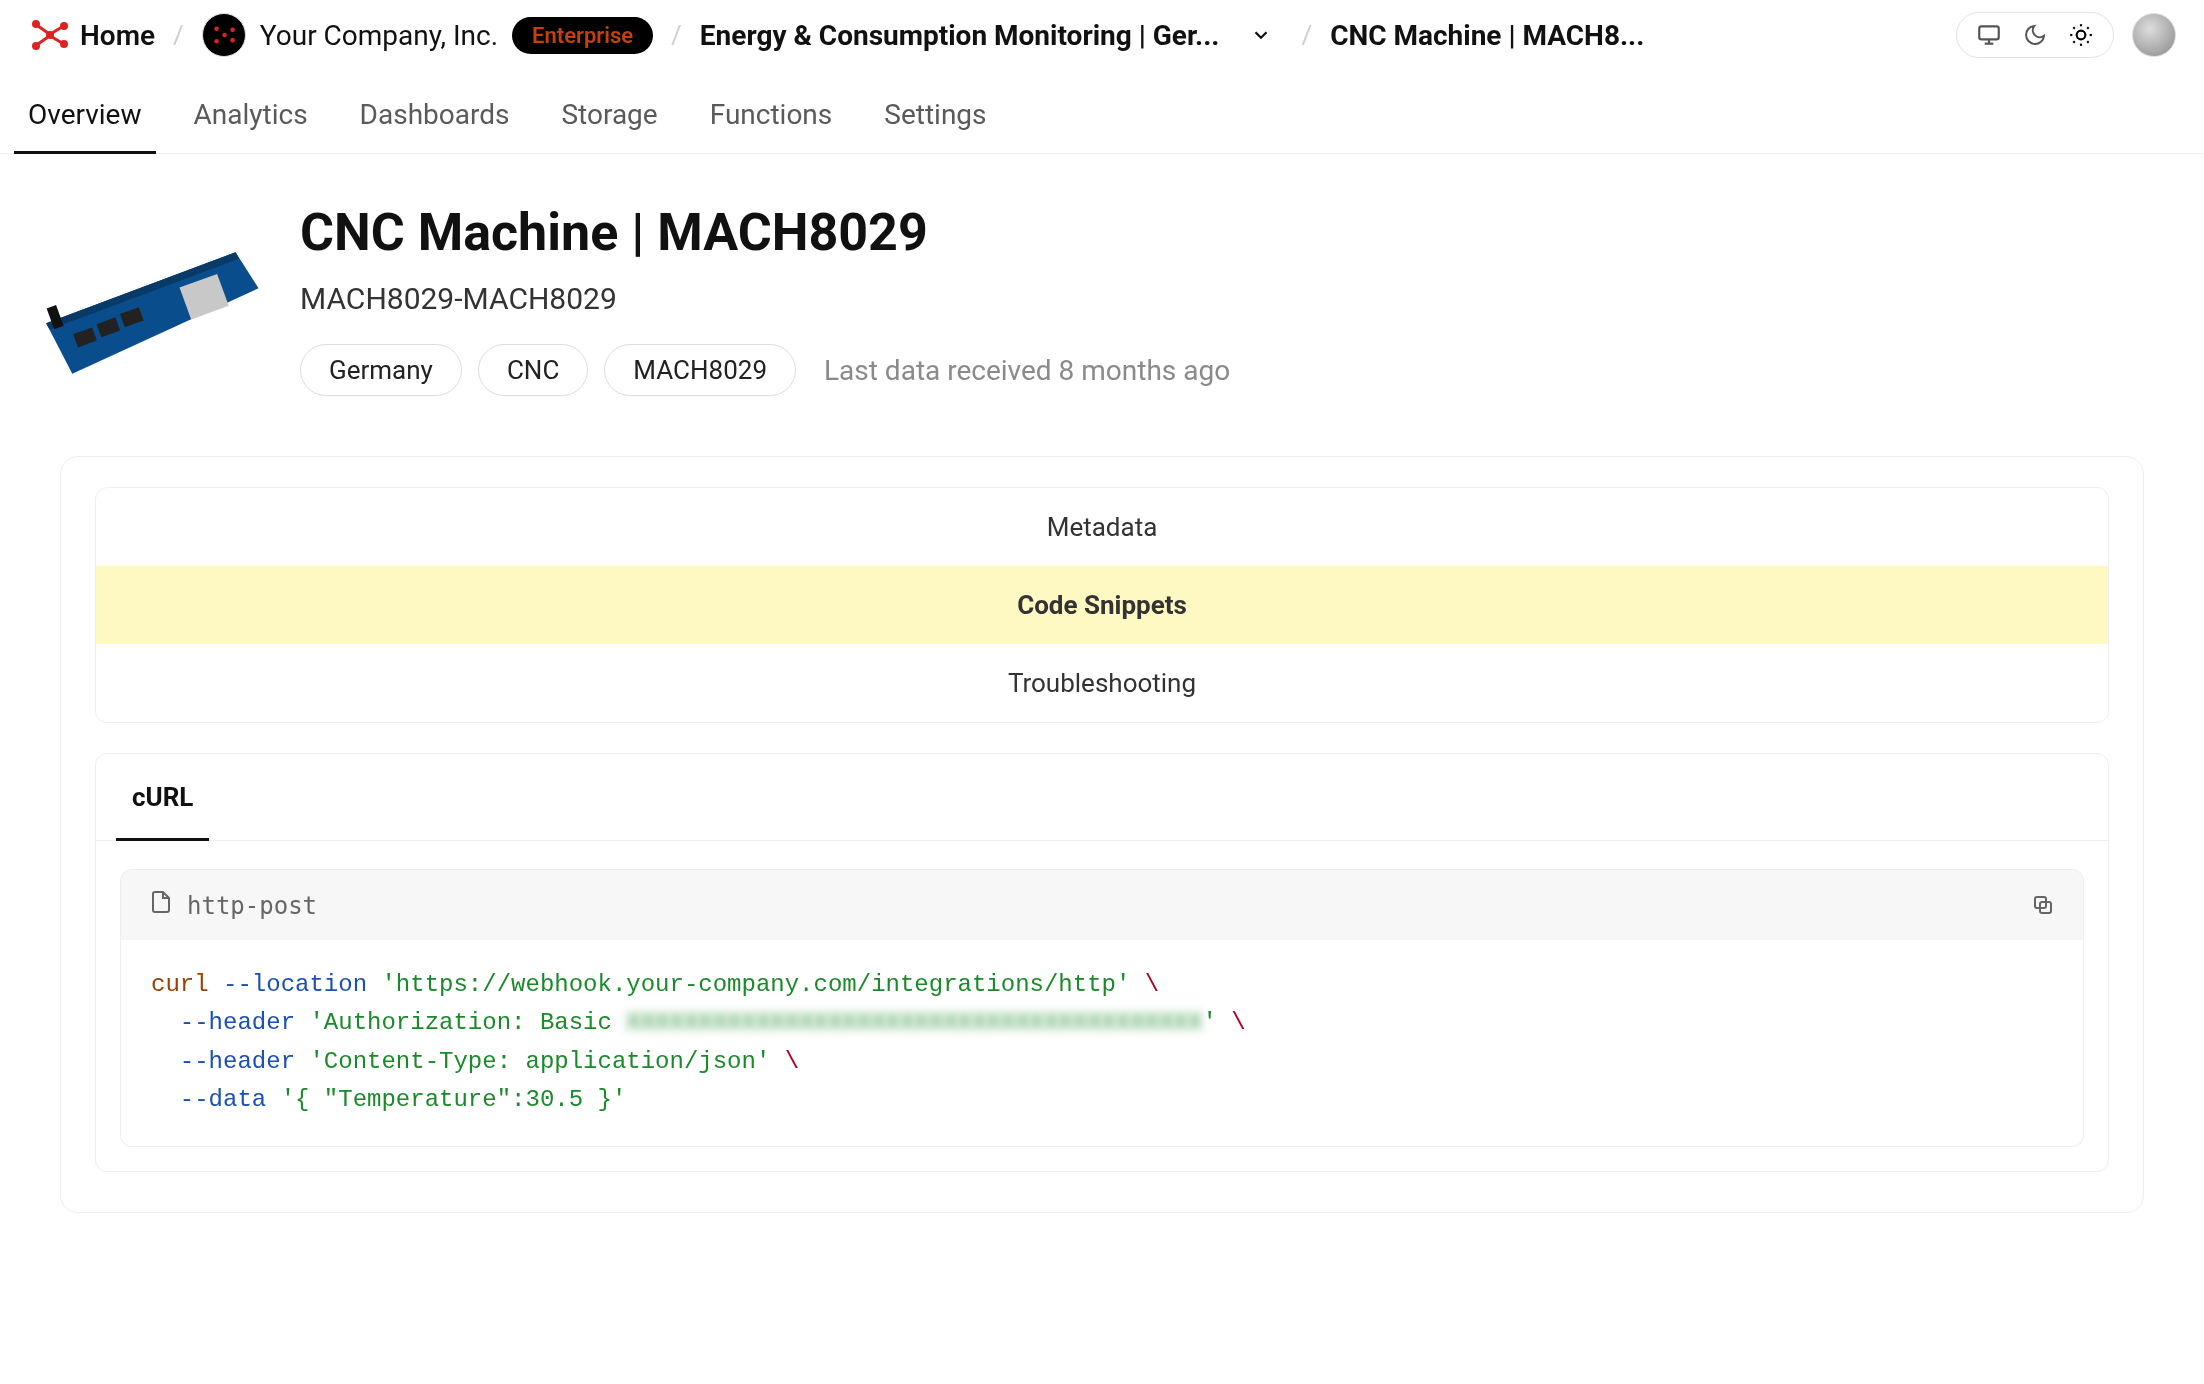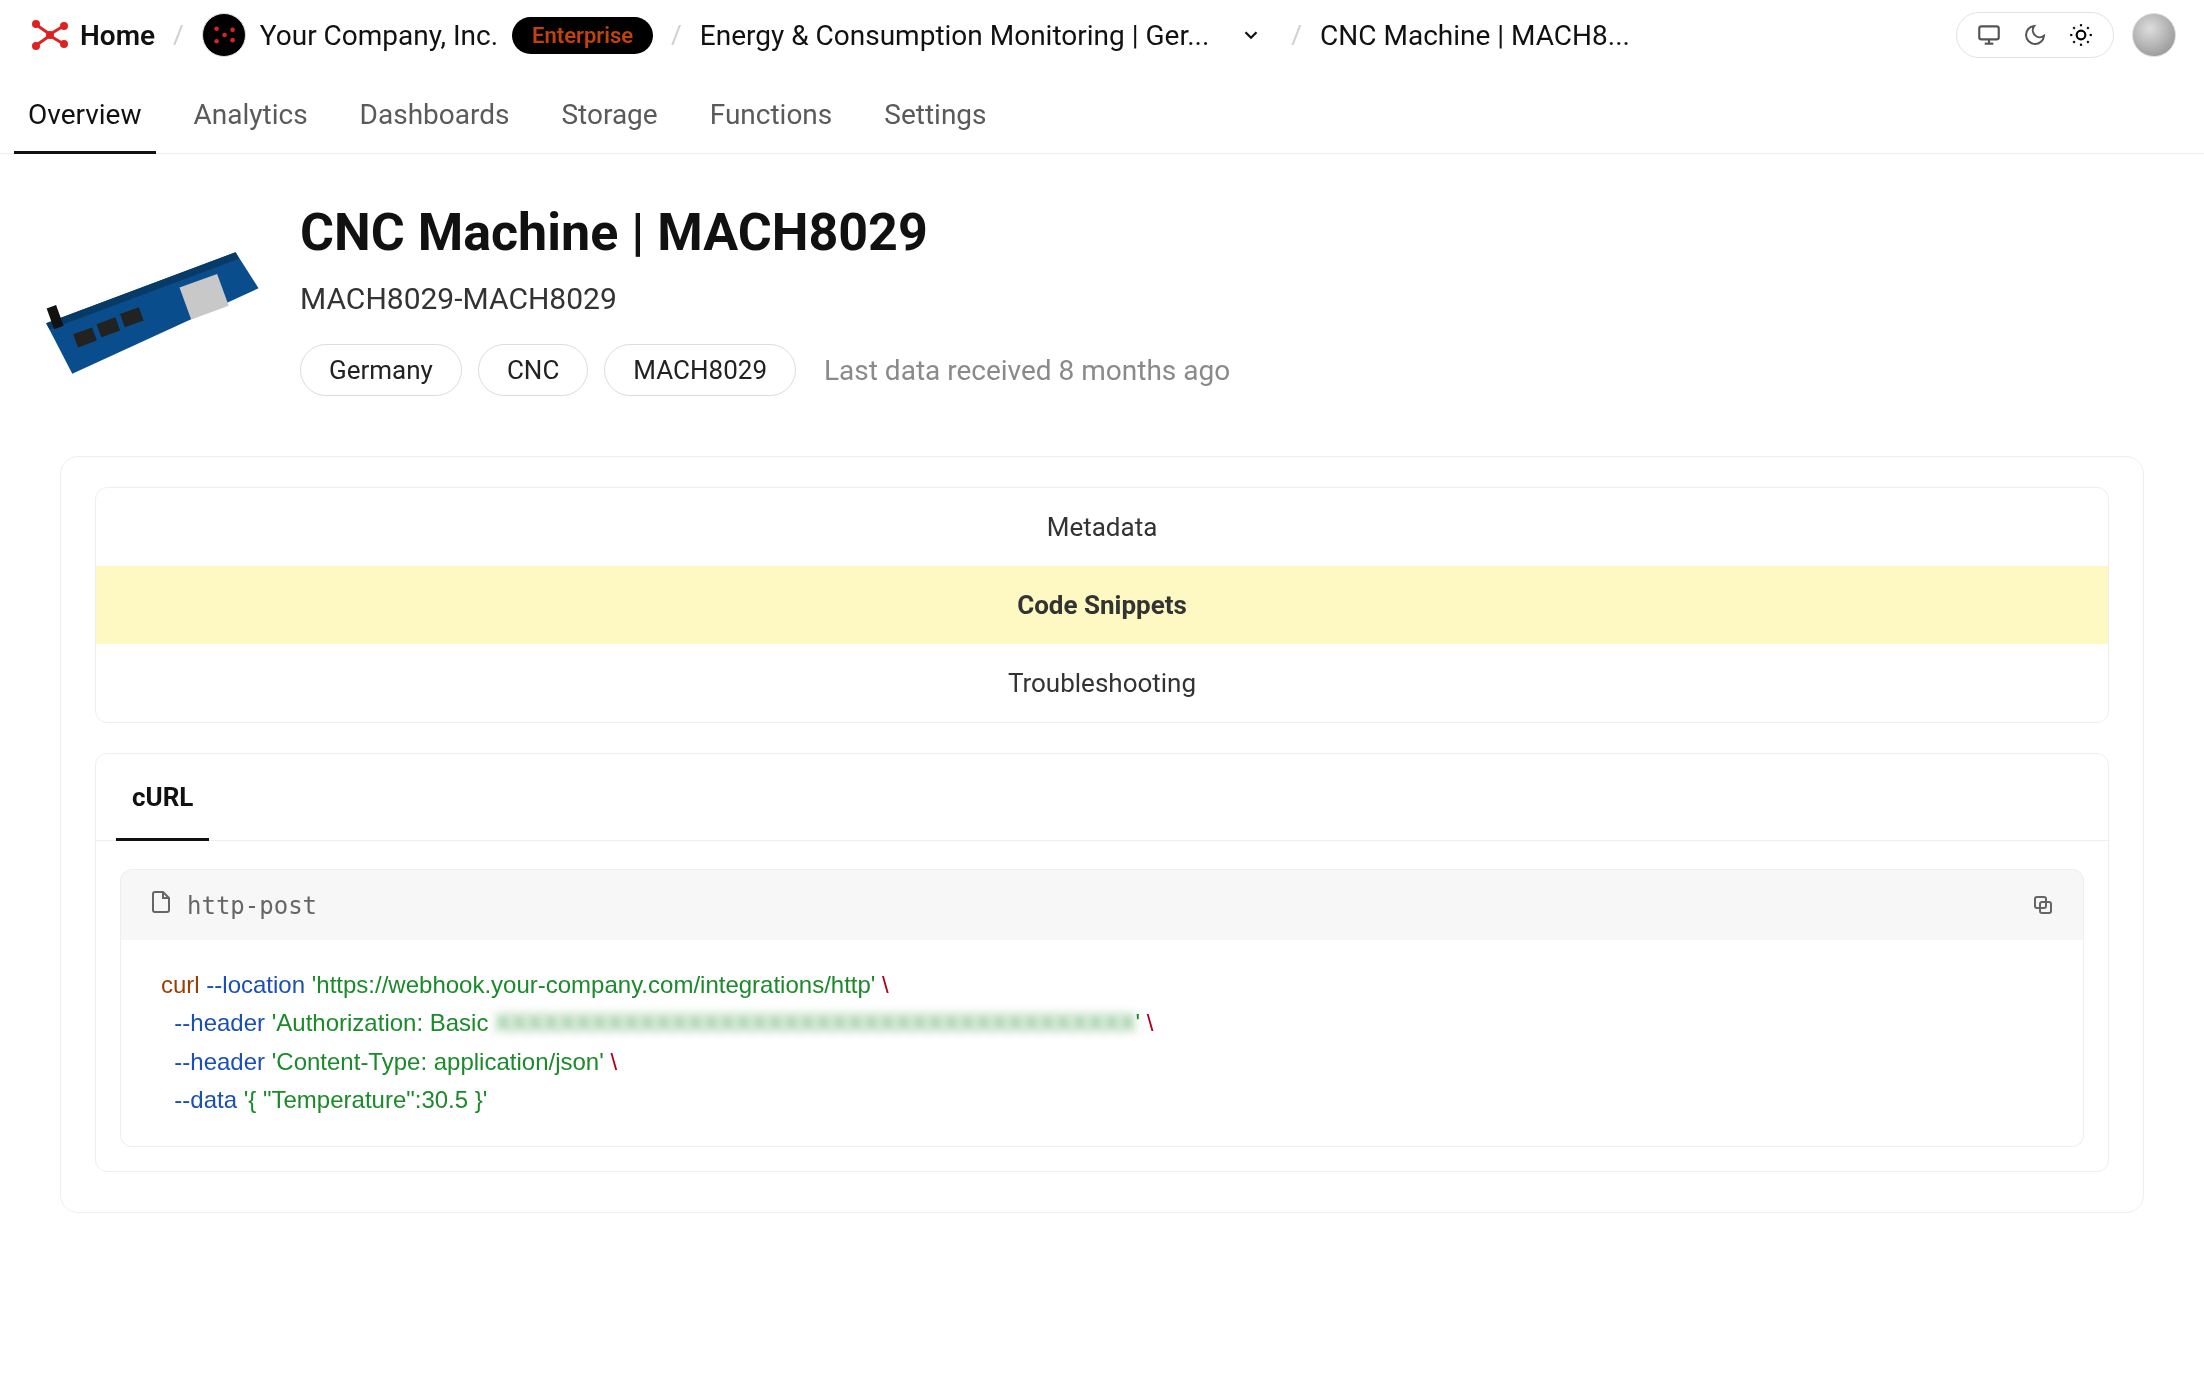--- a/index.html
+++ b/index.html
@@ -33,21 +33,21 @@
   }
   .org-avatar {
     width: 44px; height: 44px; border-radius: 50%;
     background: #000; display: flex; align-items: center; justify-content: center;
     border: 1px solid #e0e0e0;
   }
   .ent-badge {
     background: #000; color: #c2410c; border-radius: 999px;
     padding: 6px 20px; font-size: 22px; font-weight: 600;
   }
-  .crumb-link { font-weight: 400; }
+  .crumb-link { font-weight: 700; }
   .chevron-down {
     width: 44px; height: 44px; display:flex;align-items:center;justify-content:center;
     margin-left: 8px;
   }
   .topbar-right {
     margin-left: auto;
     display: flex;
     align-items: center;
     gap: 18px;
   }
@@ -169,22 +169,22 @@
     border-radius: 12px 12px 0 0;
     margin: 28px 24px 0 24px;
     color:#666;
     font-size: 24px;
   }
   .code-head .left { display:flex;align-items:flex-end;gap:14px; }
   .code-body {
     margin: 0 24px 24px 24px;
     border: 1px solid #eee; border-top: none;
     border-radius: 0 0 12px 12px;
-    padding: 26px 40px;
-    font-family: Liberation Sans, sans-serif;
+    padding: 26px 30px;
+    font-family: Liberation Mono, monospace;
     font-size: 24px;
     line-height: 1.6;
     white-space: pre;
     overflow-x: auto;
   }
   .tok-cmd { color: #9a3f00; }
   .tok-flag { color: #1a4fb5; }
   .tok-str, .tok-str * { color: #1a8a2a; }
   .tok-cont { color: #b00020; }
   .tok-blur {

